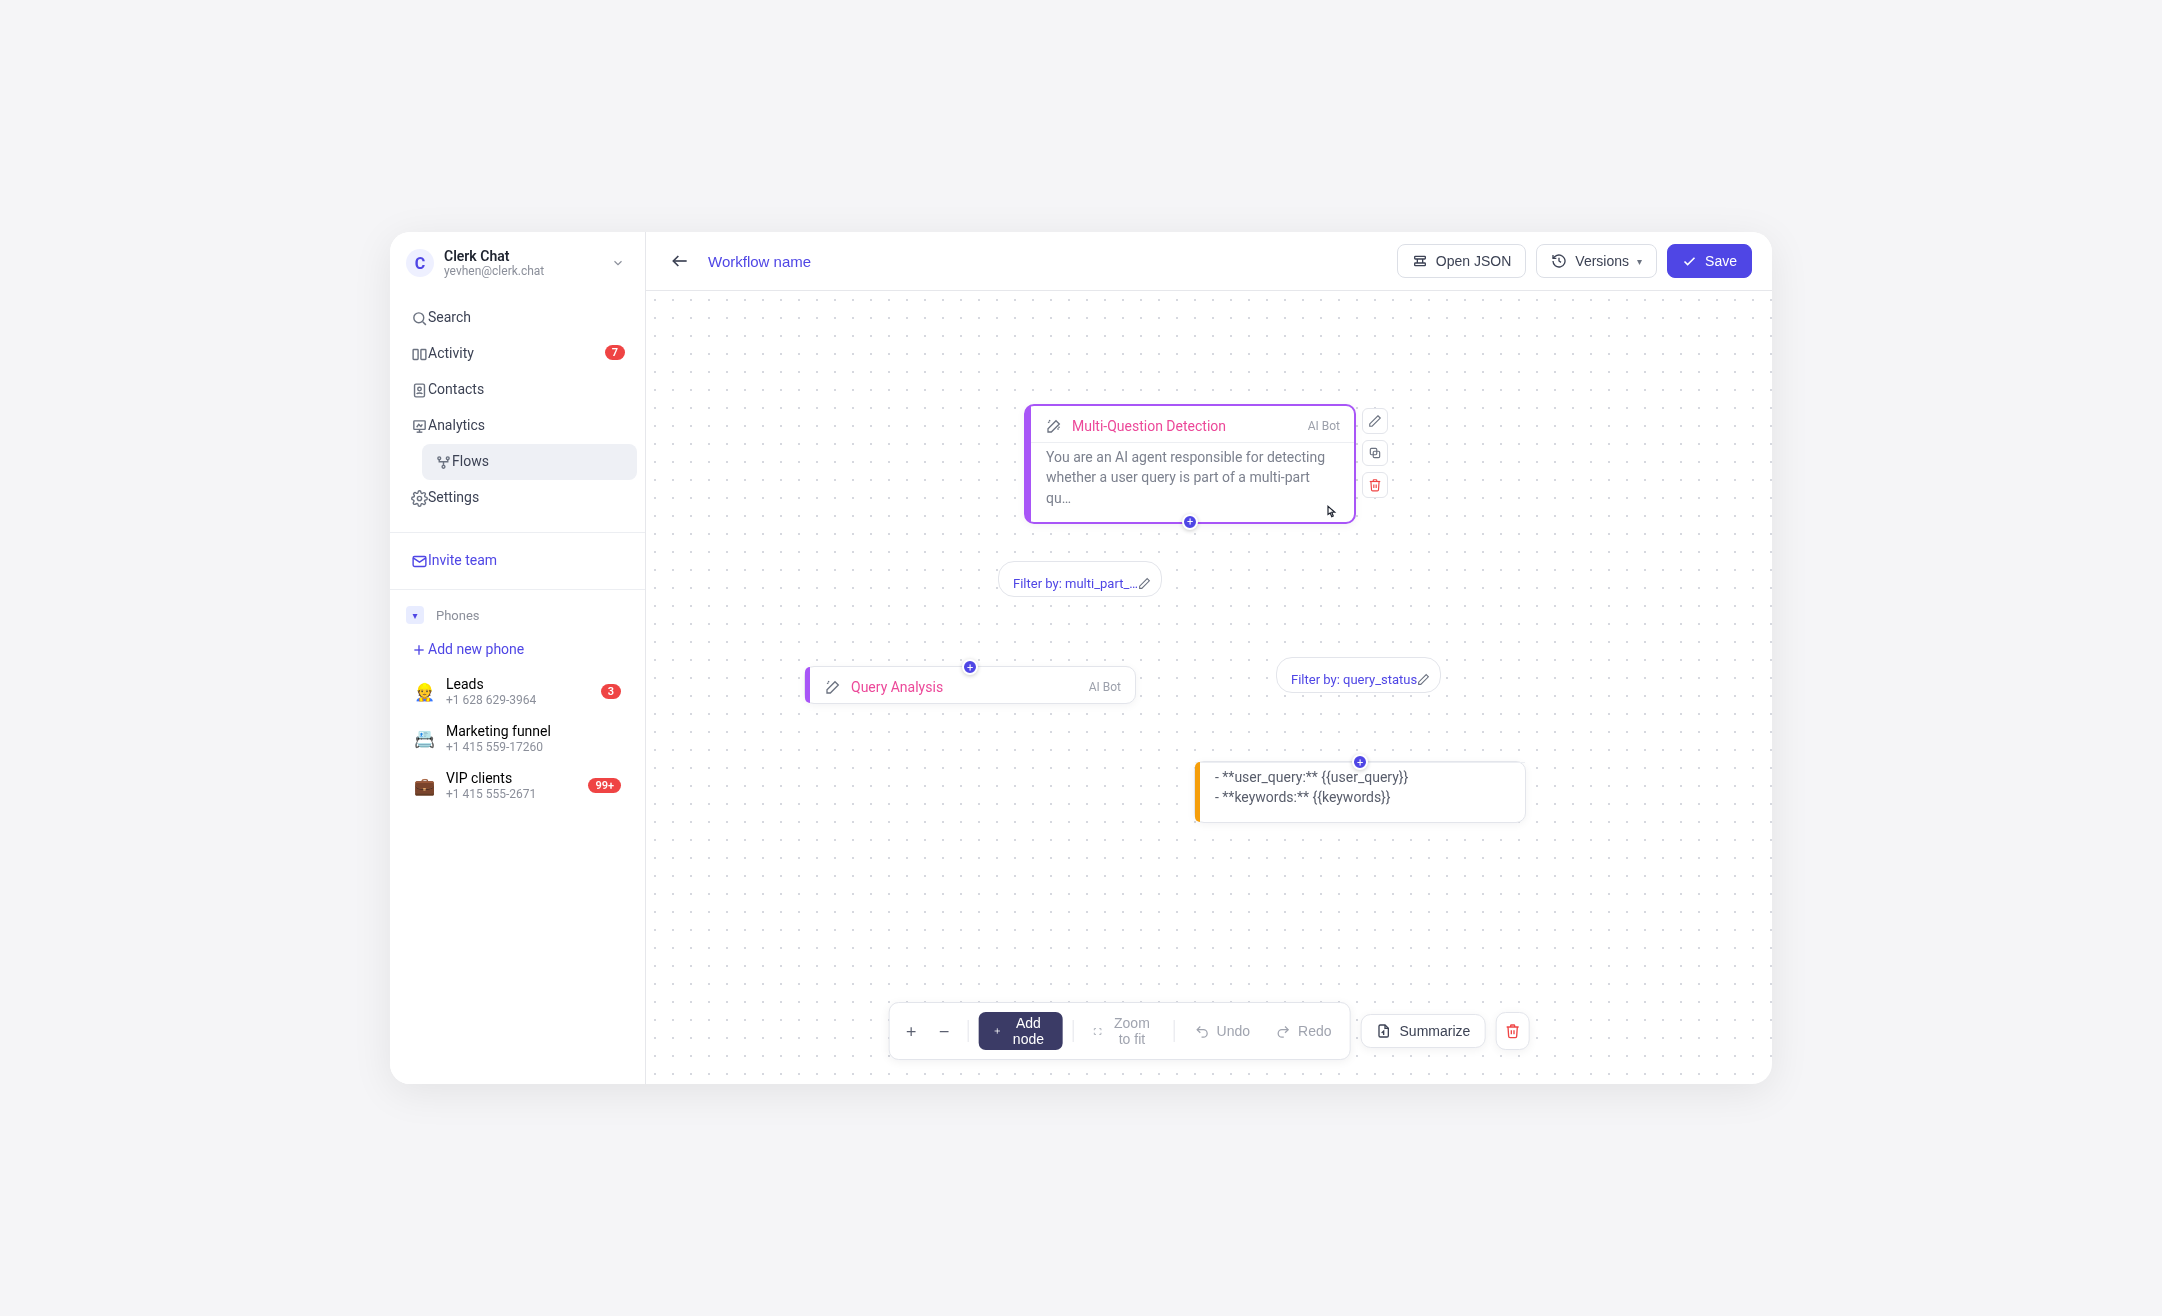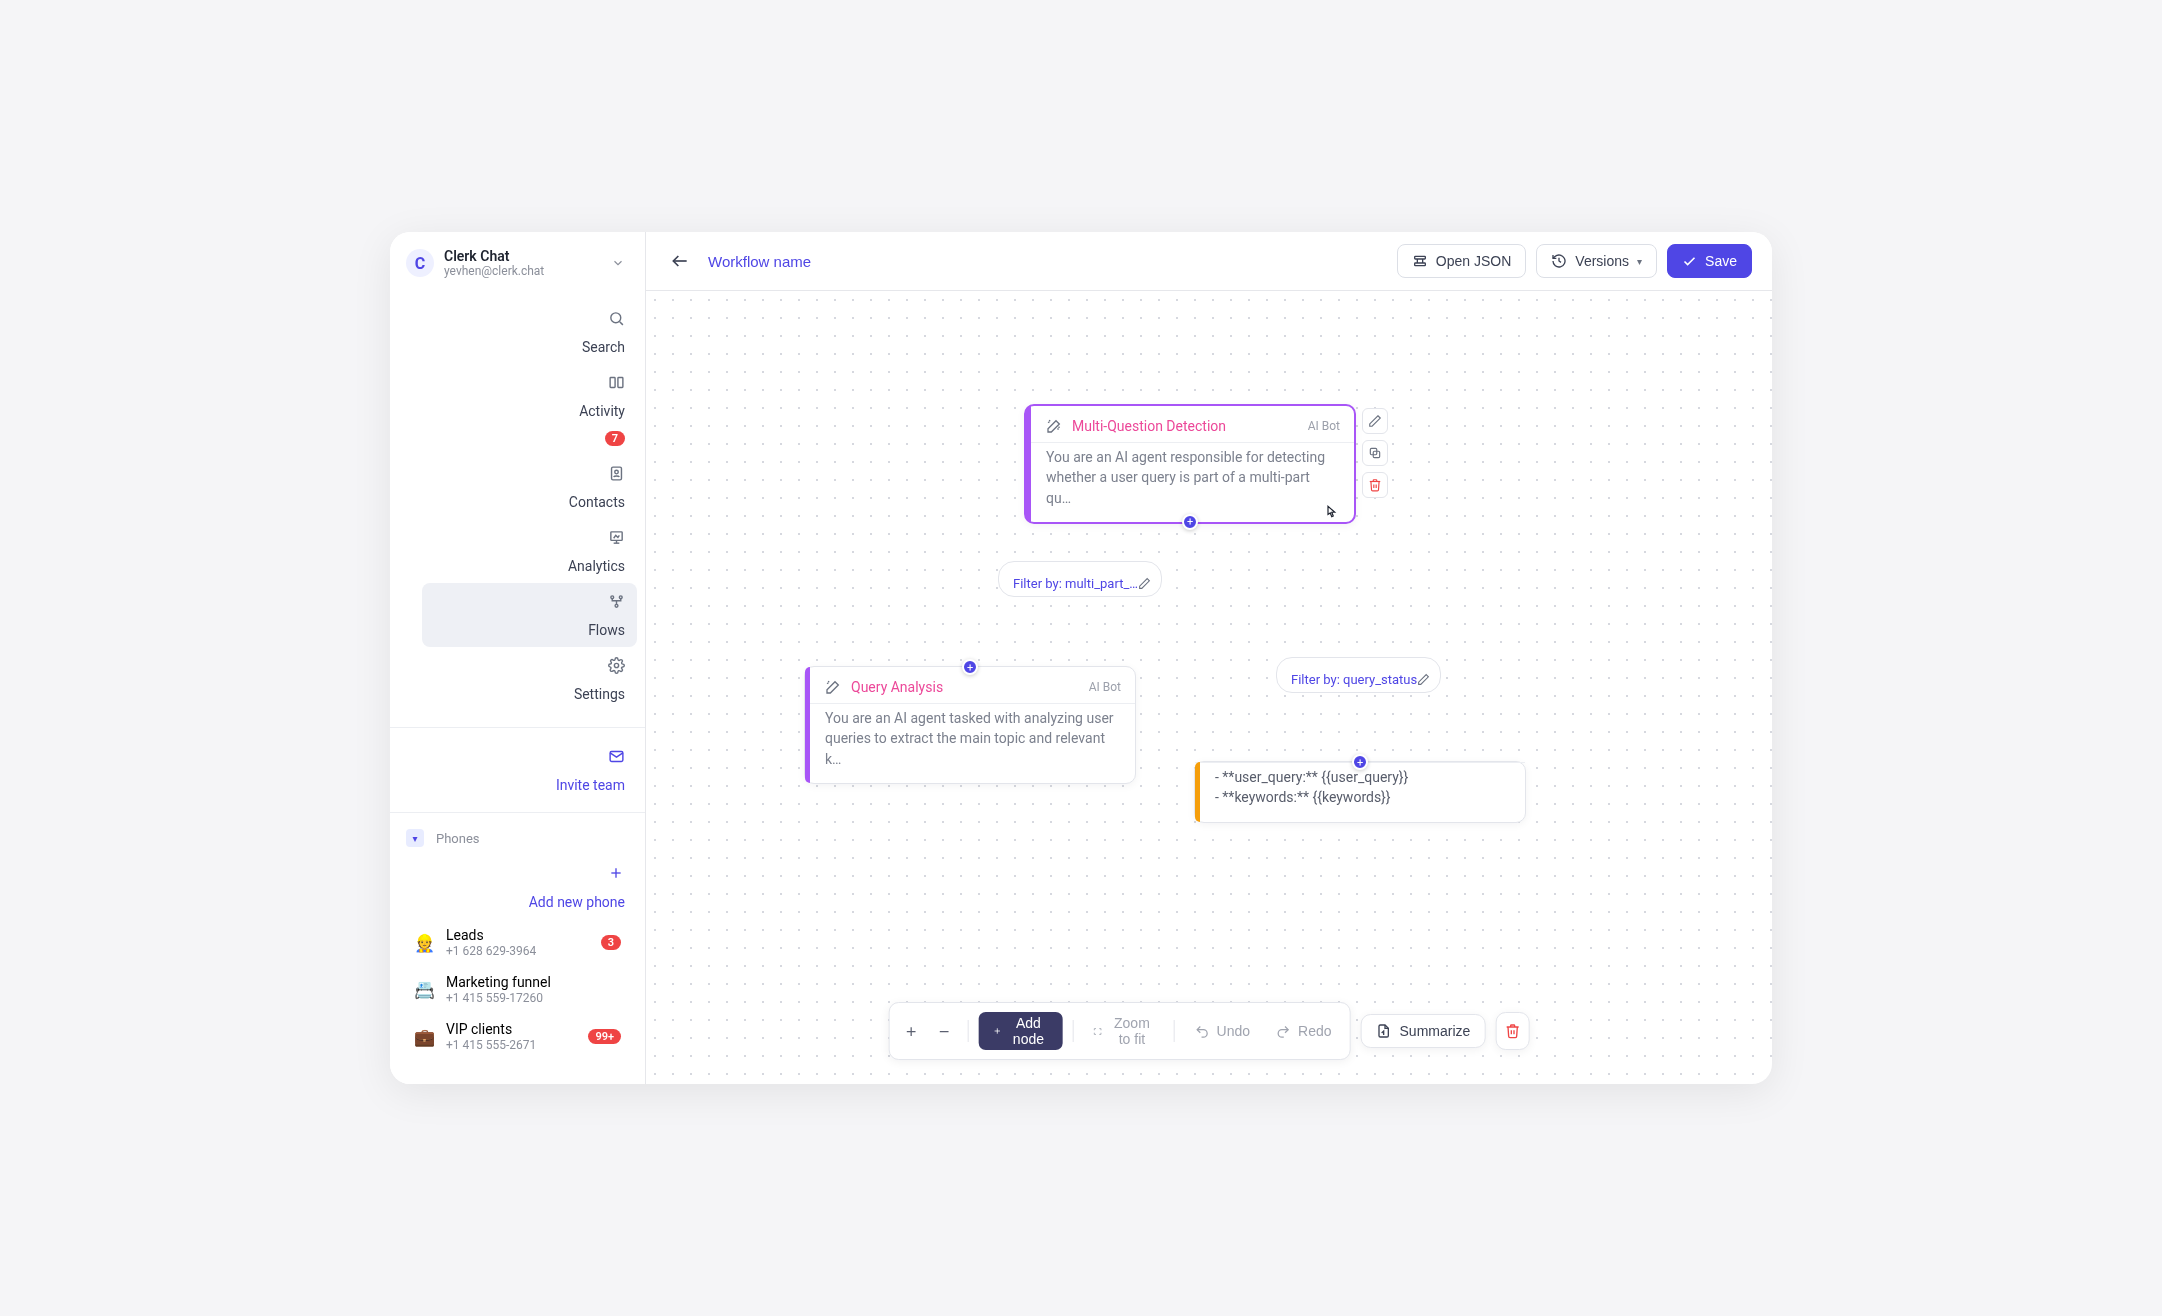--- a/index.html
+++ b/index.html
@@ -46,29 +46,27 @@
   font-weight: 700;
   font-size: 16px;
 }
 .workspace-info { flex: 1; }
 .workspace-name { font-size: 14px; font-weight: 600; color: #1f2430; }
 .workspace-email { font-size: 12px; color: #8b8f9a; }
 .workspace-chevron { color: #8b8f9a; padding: 4px; cursor: pointer; }
 .nav-list { padding: 10px 8px; }
 .nav-item {
   display: flex;
-  align-items: flex-end;
-  gap: 12px;
+  align-items: flex-start;
   padding: 9px 12px;
   border-radius: 8px;
   color: #3c4254;
   font-size: 14px;
   cursor: pointer;
   position: relative;
-  flex-direction: column;
 }
 .nav-item.active { background: #eef0f5; margin-left: 24px; }
 .nav-item .nav-icon { width: 18px; height: 18px; color: #6b7280; display:flex; align-items:center; justify-content:center; }
 .nav-item .badge {
   margin-left: auto;
   background: #ef4444;
   color: #fff;
   font-size: 11px;
   font-weight: 600;
   border-radius: 10px;
@@ -549,21 +547,20 @@
         <div class="node-head">
           <span style="color:#6b7280">
               <svg width="16" height="16" viewBox="0 0 24 24" fill="none" stroke="currentColor" stroke-width="2">
                 <path d="M15 4l5 5L8 21H3v-5L15 4z"></path>
                 <path d="M5 3l1 2M3 6l2 1"></path>
               </svg>
             </span>
           <span class="node-title">Query Analysis</span>
           <span class="node-tag">AI Bot</span>
         </div>
-        <div class="node-body">You are an AI agent tasked with analyzing user queries to extract the main topic and relevant k…</div>
         <div class="add-handle" style="left:50%; top:-8px; transform:translateX(-50%);">+</div>
       </div>
 
       <div class="node" style="left:548px; top:470px;">
         <div class="accent-bar" style="background: rgb(245, 158, 11);"></div>
         <div class="node-body plain" style="white-space:pre-line">- **user_query:** {{user_query}}
 - **keywords:** {{keywords}}</div>
         <div class="add-handle" style="left:50%; top:-8px; transform:translateX(-50%);">+</div>
       </div>
 

